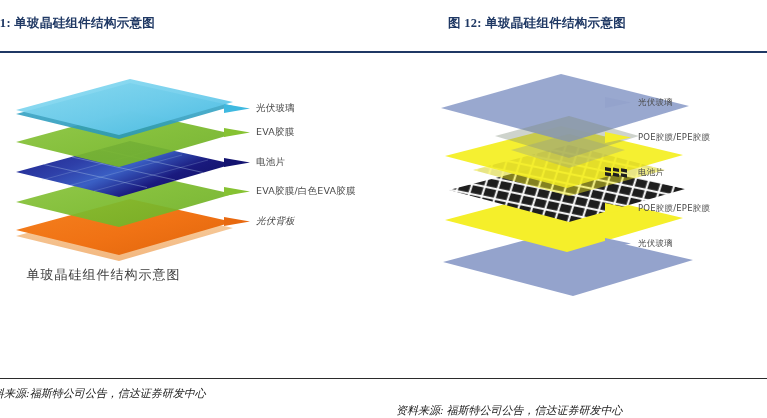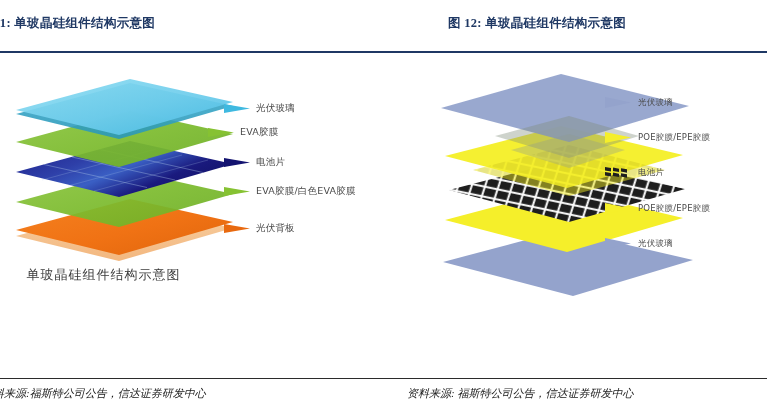--- a/index.html
+++ b/index.html
@@ -69,21 +69,21 @@
   .src-text {
     position: absolute;
     top: 10px;
     font-size: 11px;
     color: #1a1a1a;
     font-style: italic;
     white-space: nowrap;
     font-family: "Liberation Serif", "DejaVu Serif", serif;
   }
   .src-left  { left: -7px; }
-  .src-right { left: 24px; }
+  .src-right { left: 13px; margin-top: 17px; }
 
   
   .diagram {
     position: absolute;
     top: 44px;
     left: 0;
     right: 0;
     bottom: 44px;
   }
   .stack-svg {
@@ -218,42 +218,42 @@
 
       <div class="labels">
 
         <div class="label-row" style="left:224px; top:58px;">
           <svg class="arrow" viewBox="0 0 26 13">
             <polygon points="0,2 26,6.5 0,11" fill="#3FB9E0"></polygon>
           </svg>
           <span class="label-txt">光伏玻璃</span>
         </div>
 
-        <div class="label-row" style="left:208px; top:82px;">
+        <div class="label-row" style="left:224px; top:82px;">
           <svg class="arrow" viewBox="0 0 26 13">
             <polygon points="0,2 26,6.5 0,11" fill="#86C232"></polygon>
           </svg>
           <span class="label-txt">EVA胶膜</span>
         </div>
 
         <div class="label-row" style="left:224px; top:112px;">
           <svg class="arrow" viewBox="0 0 26 13">
             <polygon points="0,2 26,6.5 0,11" fill="#131370"></polygon>
           </svg>
           <span class="label-txt">电池片</span>
         </div>
 
         <div class="label-row" style="left:224px; top:141px;justify-content:center;">
           <svg class="arrow" viewBox="0 0 26 13">
             <polygon points="0,2 26,6.5 0,11" fill="#86C232"></polygon>
           </svg>
           <span class="label-txt">EVA胶膜/白色EVA胶膜</span>
         </div>
 
-        <div class="label-row" style="left:224px; top:178px;">
+        <div class="label-row" style="left:224px; top:171px;font-style:italic;">
           <svg class="arrow" viewBox="0 0 26 13">
             <polygon points="0,2 26,6.5 0,11" fill="#E8690F"></polygon>
           </svg>
           <span class="label-txt">光伏背板</span>
         </div>
 
       </div>
 
       <div class="caption caption-left">单玻晶硅组件结构示意图</div>
     </div>

